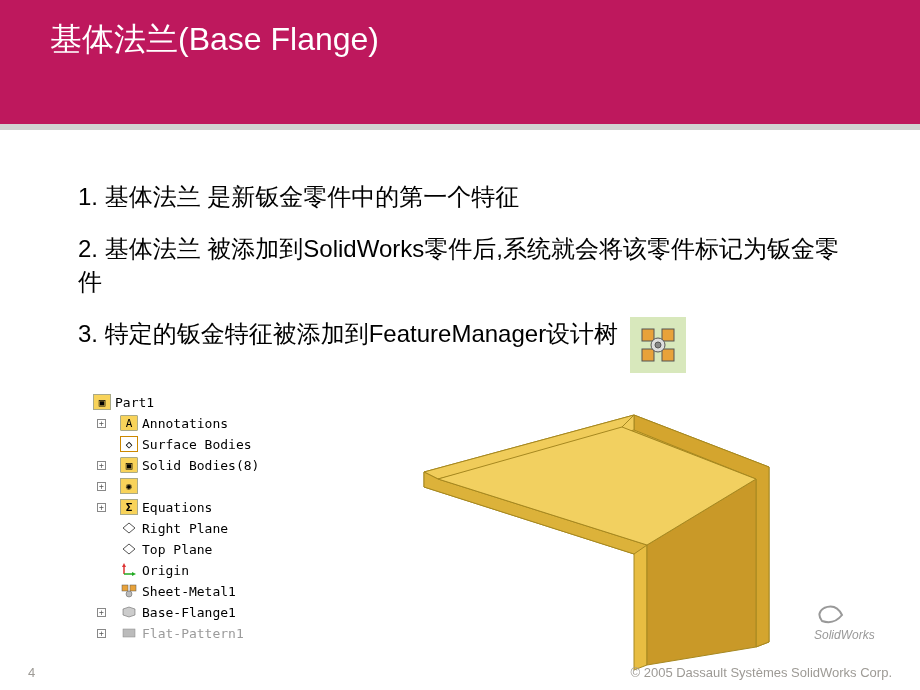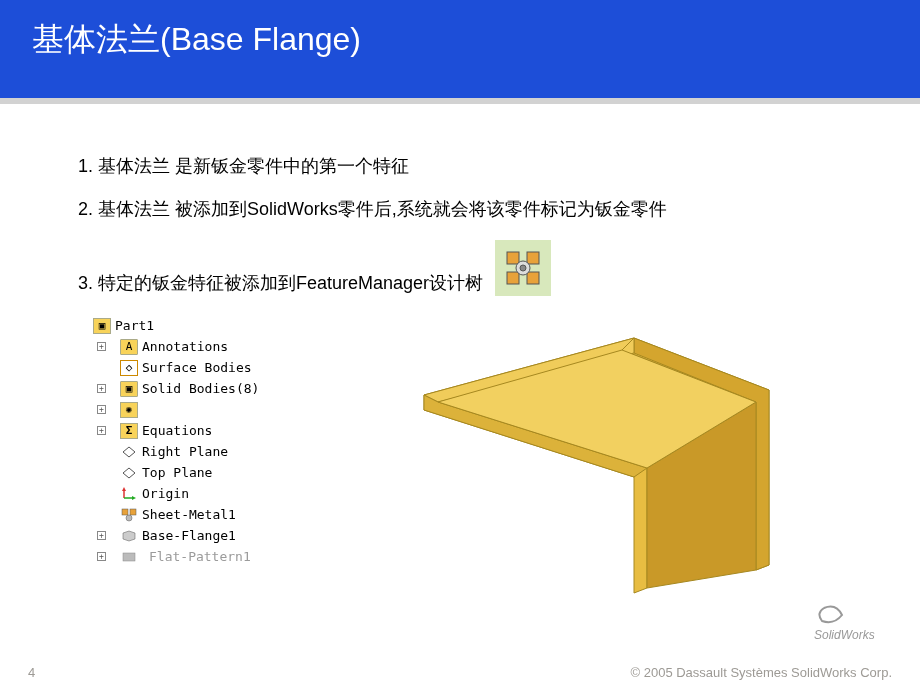--- a/index.html
+++ b/index.html
@@ -1,40 +1,40 @@
 <!DOCTYPE html>
 <html><head>
   <meta charset="utf-8">
   <style>
     * { margin: 0; padding: 0; box-sizing: border-box; }
     body { width: 920px; height: 690px; font-family: "Microsoft YaHei", Arial, sans-serif; background: #fff; position: relative; overflow: hidden; }
-    .header { background: #1d4ed8; height: 98px; padding: 18px 0 0 32px; }
+    .header { background: #be185d; height: 124px; padding: 18px 0 0 50px; }
     .header h1 { color: #fff; font-weight: normal; font-size: 32px; }
     .under-line { height: 6px; background: #d2d2d2; }
     .content { padding: 50px 78px 0 78px; }
-    .point { font-size: 18px; line-height: 1.4; margin-bottom: 18px; text-align: left; }
-    .point3-row { display: flex; align-items: flex-end; gap: 12px; margin-bottom: 14px; }
+    .point { font-size: 24px; line-height: 1.4; margin-bottom: 18px; text-align: left; }
+    .point3-row { display: flex; align-items: flex-start; gap: 12px; margin-bottom: 14px; }
     .point3-row .point { margin-bottom: 0; }
     .icon-box { width: 56px; height: 56px; background: #d8e8bc; display: flex; align-items: center; justify-content: center; }
     .icon-box svg { width: 40px; height: 40px; }
     .lower { display: flex; gap: 40px; align-items: flex-start; padding-left: 12px; }
     .tree { width: 234px; background: #fff; border: 1px solid #fff; font-family: "SimSun", monospace; font-size: 13px; padding: 4px 2px; }
     .tree-row { display: flex; align-items: center; height: 21px; white-space: nowrap; }
     .indent0 { padding-left: 0; }
     .indent1 { padding-left: 4px; }
     .plusbox { width: 9px; height: 9px; border: 1px solid #888; font-size: 8px; line-height: 7px; text-align: center; margin-right: 2px; color:#555; background:#fff;}
     .dotline { width: 12px; display:inline-block; }
     .ticon { width: 18px; height: 16px; margin-right: 4px; display:inline-flex; align-items:center; justify-content:center; font-size: 11px; }
     .ticon.part { background: #f8d35a; border:1px solid #aa8; }
     .ticon.folder { background: #f8d35a; border:1px solid #aa8; border-radius:1px;}
     .ticon.surf { background:#fff; border:1px solid #c80; }
     .ticon.light { background: #f8d35a; border:1px solid #aa8; }
     .ticon.sigma { background: #f8d35a; border:1px solid #aa8; font-weight:bold;}
     .ticon.mat svg, .ticon.plane svg, .ticon.origin svg, .ticon.sm svg, .ticon.bf svg, .ticon.fp svg { display:block;}
-    .grey-text { color: #9b9b9b; margin-left: 7px; }
+    .grey-text { color: #9b9b9b; }
     .model-svg { margin-top: 10px; }
     .footer { position: absolute; bottom: 10px; left: 0; right: 0; display: flex; justify-content: space-between; padding: 0 28px; font-size: 13px; color: #9d9a95; }
     .logo { position: absolute; right: 16px; bottom: 43px; }
   </style>
 </head>
 <body>
 
 <div class="header">
   <h1>基体法兰(Base Flange)</h1>
 </div>

